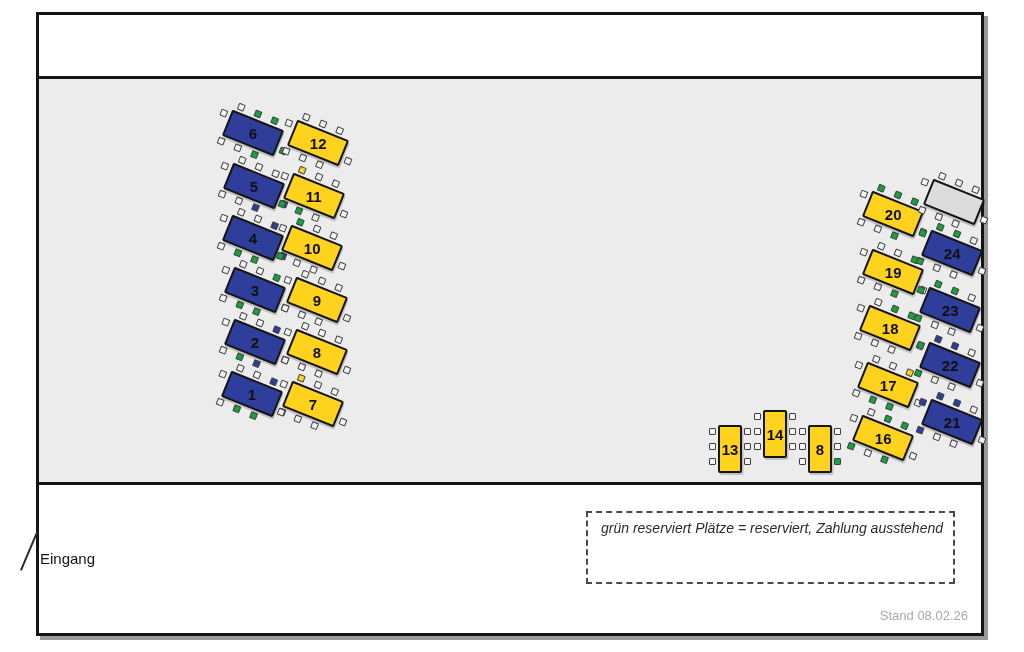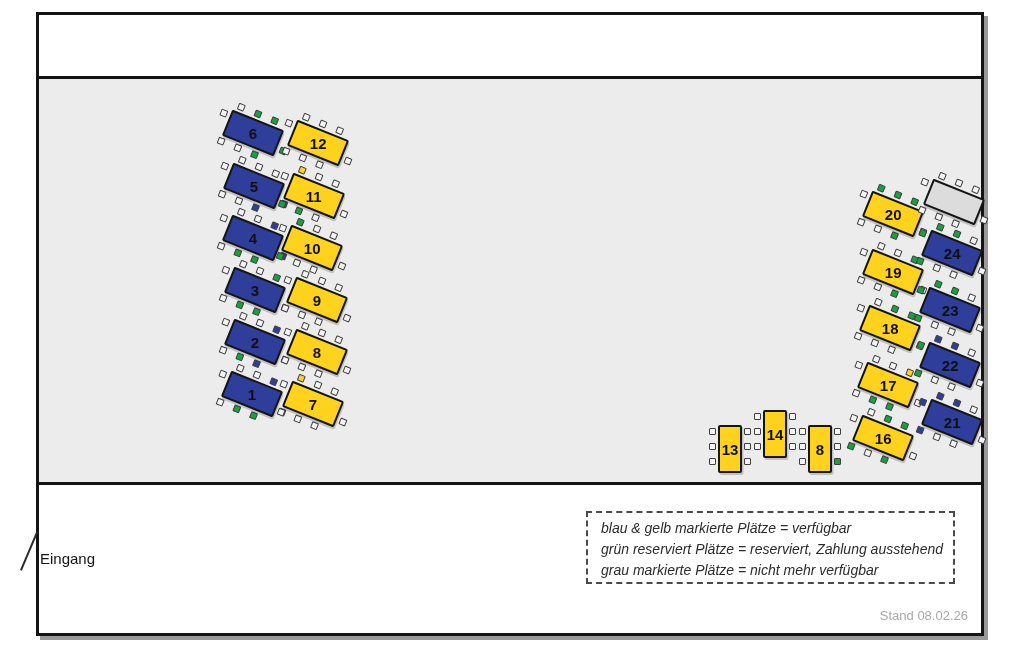--- a/index.html
+++ b/index.html
@@ -364,21 +364,19 @@
         <div class="seat" style="left: 10px; top: 41px; background: rgb(244, 244, 244);"></div>
         <div class="seat" style="left: 28px; top: 41px; background: rgb(244, 244, 244);"></div>
         <div class="seat" style="left: 46px; top: 41px; background: rgb(244, 244, 244);"></div>
         <div class="seat" style="left: 2px; top: 14px; background: rgb(244, 244, 244);"></div>
         <div class="seat" style="left: 71px; top: 27px; background: rgb(244, 244, 244);"></div>
         <div class="trect" style="background: rgb(220, 220, 220);"></div>
       </div>
     </div>
 
   <div class="legend">
-    <div>blau &amp; gelb markierte Plätze = verfügbar</div>
     <div>grün reserviert Plätze = reserviert, Zahlung ausstehend</div>
-    <div>grau markierte Plätze = nicht mehr verfügbar</div>
   </div>
 
   <div class="door-line"></div>
   <div class="eingang">Eingang</div>
   <div class="stand">Stand 08.02.26</div>
 </div>
 
 </body></html>

